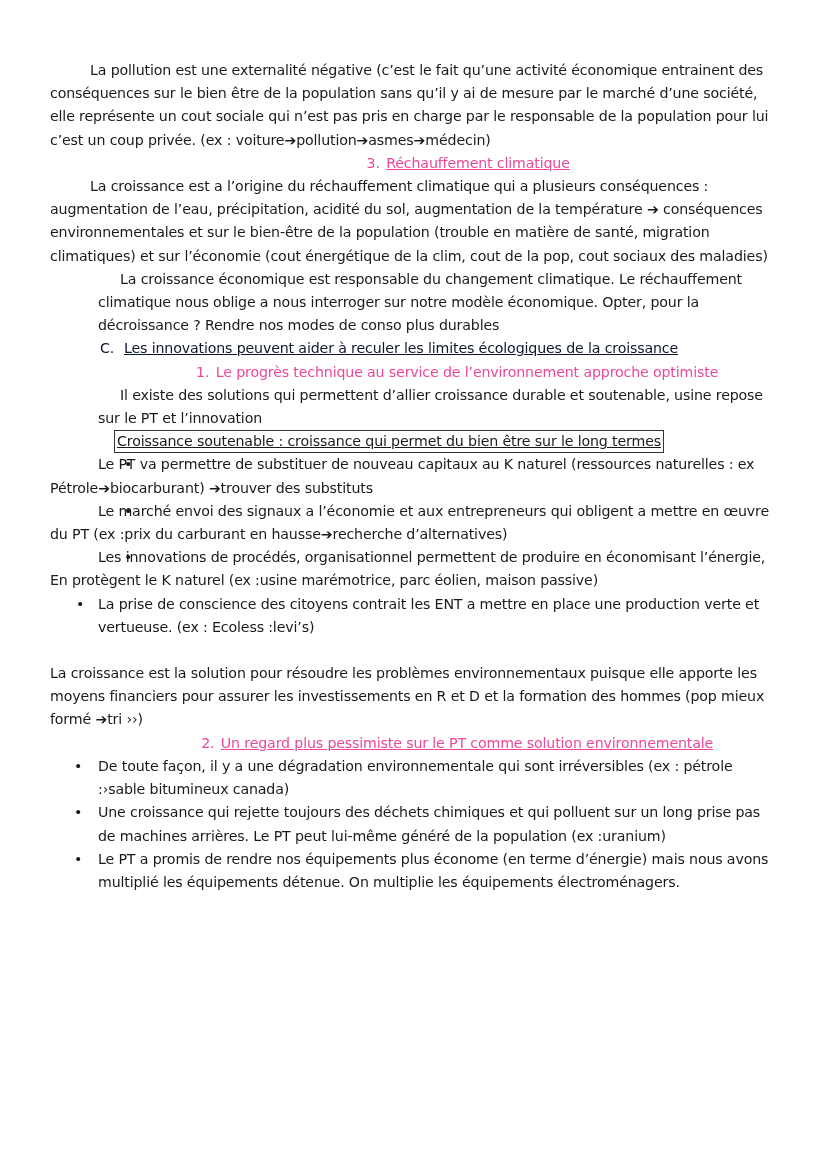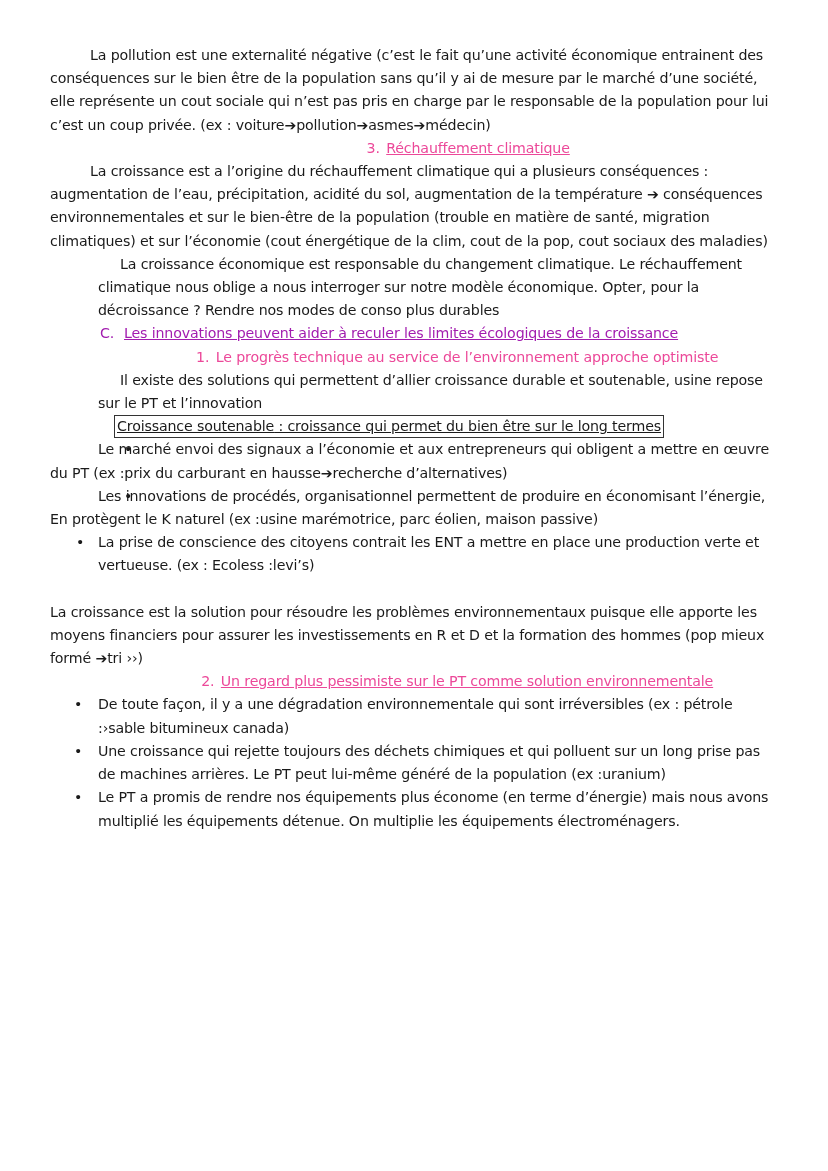--- a/index.html
+++ b/index.html
@@ -1,24 +1,24 @@
 <!DOCTYPE html>
 <html><head>
   <meta charset="utf-8">
   <style>
     html, body { margin: 0; padding: 0; background: #ffffff; }
     body { width: 828px; height: 1171px; position: relative; overflow: hidden;
            font-family: "DejaVu Sans", sans-serif; color: #1a1a1a; }
-    .page { position: absolute; left: 50px; top: 44px; width: 730px;
+    .page { position: absolute; left: 50px; top: 59px; width: 730px;
             font-size: 14.2px; line-height: 23.2px; letter-spacing: -0.15px; }
     p { margin: 0; }
     .indent1 { text-indent: 40px; }
     .indent2 { text-indent: 22px; margin-left: 48px; }
     .h-blue { color: #ec4899; text-align: center; }
-    .h-green { color: #a21caf; }
+    .h-green { color: #0f172a; }
     .h-blue .lbl, .h-green .lbl { text-decoration: underline; }
     .h3 { padding-left: 100px; }
     .hC { padding-left: 50px; }
     .h1 { padding-left: 78px; }
     .num { display: inline-block; width: 26px; }
     .numC { display: inline-block; width: 24px; }
     .defbox-wrap { padding-left: 64px; }
     .defbox { display: inline-block; border: 1.5px solid #333; padding: 0 2px; line-height: 21px; text-decoration: underline; }
     .defbox .term { text-decoration: underline; }
     ul { margin: 0; padding: 0; list-style: none; }
@@ -54,20 +54,21 @@
     <span class="num">1.</span><span>Le progrès technique au service de l’environnement approche optimiste</span>
   </p>
 
   <p class="indent2">Il existe des solutions qui permettent d’allier croissance durable et soutenable, usine repose sur le PT et l’innovation</p>
 
   <div class="defbox-wrap">
     <span class="defbox"><span class="term">Croissance soutenable</span><span> : croissance qui permet du bien être sur le long termes</span></span>
   </div>
 
   <ul>
+    <li class="b-hang">Le PT va permettre de substituer de nouveau capitaux au K naturel (ressources naturelles : ex Pétrole➔biocarburant) ➔trouver des substituts</li>
     <li class="b-hang">Le marché envoi des signaux a l’économie et aux entrepreneurs qui obligent a mettre en œuvre du PT (ex :prix du carburant en hausse➔recherche d’alternatives)</li>
     <li class="b-hang">Les innovations de procédés, organisationnel permettent de produire en économisant l’énergie, En protègent le K naturel (ex :usine marémotrice, parc éolien, maison passive)</li>
     <li class="b-out">La prise de conscience des citoyens contrait les ENT a mettre en place une production verte et vertueuse. (ex : Ecoless :levi’s)</li>
   </ul>
 
   <div class="gap"></div>
 
   <p>La croissance est la solution pour résoudre les problèmes environnementaux puisque elle apporte les moyens financiers pour assurer les investissements en R et D et la formation des hommes (pop mieux formé ➔tri ››)</p>
 
   <p class="h1 h-blue">

